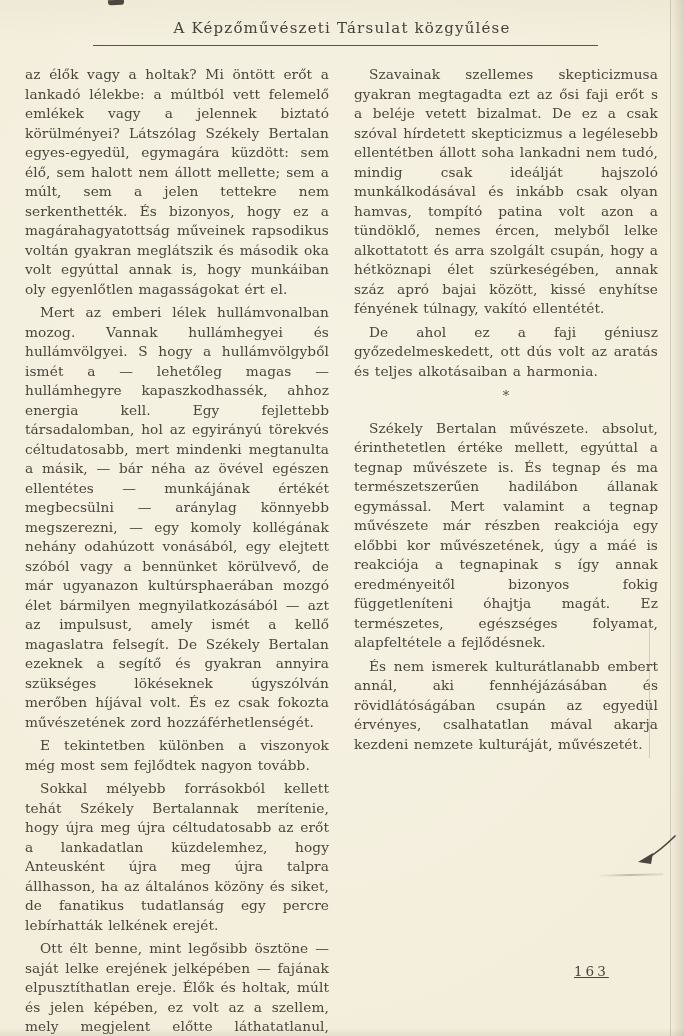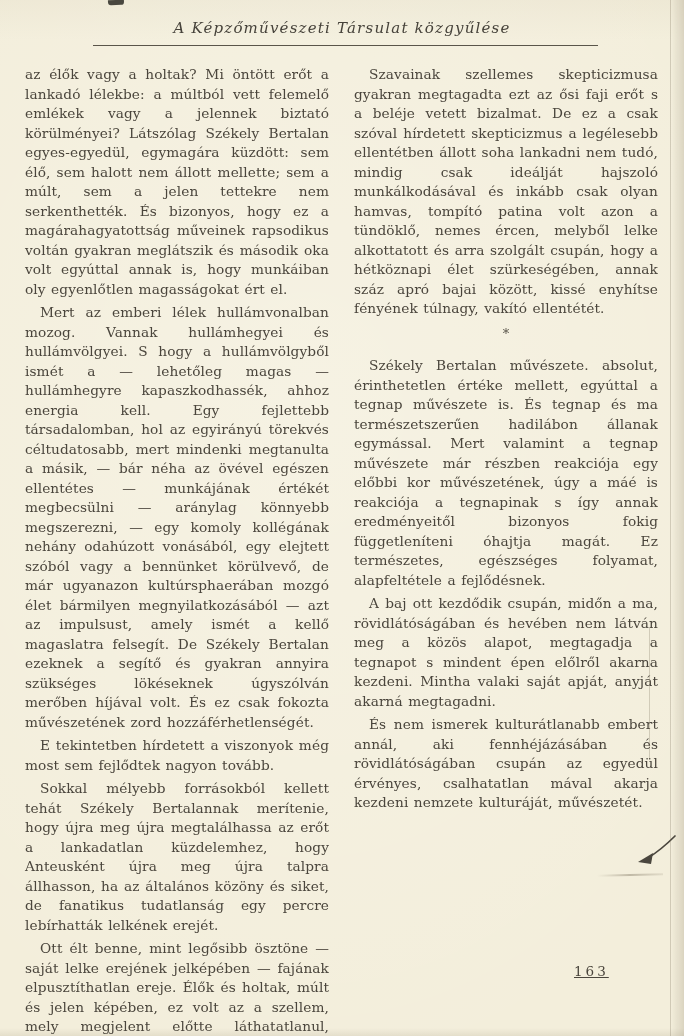--- a/index.html
+++ b/index.html
@@ -28,21 +28,20 @@
     background: linear-gradient(to bottom, rgba(0,0,0,0), rgba(120,108,84,0.12));
   }
   .speck-top {
     position: absolute; left: 108px; top: 0; width: 16px; height: 5px;
     background: #2c2a24; border-radius: 0 0 3px 3px; opacity: .85;
     transform: rotate(-2deg);
   }
   .running-header {
     position: absolute; top: 19px; left: 0; width: 100%;
     text-align: center;
-    font-style: italic;
     font-size: 15px;
     letter-spacing: 1.2px;
     color: #46423a;
   }
   .header-rule {
     position: absolute; top: 45px; left: 93px; width: 505px; height: 1px;
     background: #5a554a;
   }
   .columns {
     position: absolute; top: 61px; left: 21px;
@@ -86,29 +85,29 @@
 <div class="paper">
   <div class="speck-top"></div>
 
   <div class="running-header">A Képzőművészeti Társulat közgyűlése</div>
   <div class="header-rule"></div>
 
   <div class="columns">
     <div class="col">
         <p class="">az élők vagy a holtak? Mi öntött erőt a lankadó lélekbe: a múltból vett felemelő emlékek vagy a jelennek biztató körülményei? Látszólag Székely Bertalan egyes-egyedül, egymagára küzdött: sem élő, sem halott nem állott mellette; sem a múlt, sem a jelen tettekre nem serkenthették. És bizonyos, hogy ez a magárahagyatottság műveinek rapsodikus voltán gyakran meglátszik és második oka volt egyúttal annak is, hogy munkáiban oly egyenlőtlen magasságokat ért el.</p>
         <p class="indent">Mert az emberi lélek hullámvonalban mozog. Vannak hullámhegyei és hullámvölgyei. S hogy a hullámvölgyből ismét a — lehetőleg magas — hullámhegyre kapaszkodhassék, ahhoz energia kell. Egy fejlettebb társadalomban, hol az egyirányú törekvés céltudatosabb, mert mindenki megtanulta a másik, — bár néha az övével egészen ellentétes — munkájának értékét megbecsülni — aránylag könnyebb megszerezni, — egy komoly kollégának nehány odahúzott vonásából, egy elejtett szóból vagy a bennünket körülvevő, de már ugyanazon kultúrsphaerában mozgó élet bármilyen megnyilatkozásából — azt az impulsust, amely ismét a kellő magaslatra felsegít. De Székely Bertalan ezeknek a segítő és gyakran annyira szükséges lökéseknek úgyszólván merőben híjával volt. És ez csak fokozta művészetének zord hozzáférhetlenségét.</p>
-        <p class="indent">E tekintetben hírdetett a viszonyok még most sem fejlődtek nagyon tovább.</p>
-        <p class="indent">Sokkal mélyebb forrásokból kellett tehát Székely Bertalannak merítenie, hogy újra meg újra megtalálhassa az erőt a lankadatlan küzdelemhez, hogy Anteusként újra meg újra talpra állhasson, ha az általános közöny és siket, de fanatikus tudatlanság egy percre lebírhatták lelkének erejét.</p>
+        <p class="indent">E tekintetben különben a viszonyok még most sem fejlődtek nagyon tovább.</p>
+        <p class="indent">Sokkal mélyebb forrásokból kellett tehát Székely Bertalannak merítenie, hogy újra meg újra céltudatosabb az erőt a lankadatlan küzdelemhez, hogy Anteusként újra meg újra talpra állhasson, ha az általános közöny és siket, de fanatikus tudatlanság egy percre lebírhatták lelkének erejét.</p>
         <p class="indent">Ott élt benne, mint legősibb ösztöne — saját lelke erejének jelképében — fajának elpusztíthatlan ereje. Élők és holtak, múlt és jelen képében, ez volt az a szellem, mely megjelent előtte láthatatlanul, senkitől sem sejtve, az éjnek legtitkosabb óráiban, a legédesebb álom közepette, ez rázta fel őt, mint Hamletet édes atyja, ez árasztotta el, még akkor is, amikor legtragikusabb vizióit bocsátotta reája, elapadhatatlan bizalommal.</p>
       </div>
     <div class="col">
         <p class="indent">Szavainak szellemes skepticizmusa gyakran megtagadta ezt az ősi faji erőt s a beléje vetett bizalmat. De ez a csak szóval hírdetett skepticizmus a legélesebb ellentétben állott soha lankadni nem tudó, mindig csak ideálját hajszoló munkálkodásával és inkább csak olyan hamvas, tompító patina volt azon a tündöklő, nemes ércen, melyből lelke alkottatott és arra szolgált csupán, hogy a hétköznapi élet szürkeségében, annak száz apró bajai között, kissé enyhítse fényének túlnagy, vakító ellentétét.</p>
+        <p class="indent">De ahol ez a faji géniusz győzedelmeskedett, ott dús volt az aratás és teljes alkotásaiban a harmonia.</p>
         <div class="divider">*</div>
         <p class="indent">Székely Bertalan művészete. absolut, érinthetetlen értéke mellett, egyúttal a tegnap művészete is. És tegnap és ma természetszerűen hadilábon állanak egymással. Mert valamint a tegnap művészete már részben reakciója egy előbbi kor művészetének, úgy a máé is reakciója a tegnapinak s így annak eredményeitől bizonyos fokig függetleníteni óhajtja magát. Ez természetes, egészséges folyamat, alapfeltétele a fejlődésnek.</p>
-        <p class="indent">A baj ott kezdődik csupán, midőn a ma, rövidlátóságában és hevében nem látván meg a közös alapot, megtagadja a tegnapot s mindent épen előlről akarna kezdeni. Mintha valaki saját apját, anyját akarná megtagadni.</p>
         <p class="indent">És nem ismerek kulturátlanabb embert annál, aki fennhéjázásában és rövidlátóságában csupán az egyedül érvényes, csalhatatlan mával akarja kezdeni nemzete kulturáját, művészetét.</p>
       </div>
   </div>
 
   <div class="page-number">163</div>
 
   <svg class="margin-arrow" width="46" height="52" viewBox="0 0 46 52">
     <path d="M42 9 C 34 17, 26 24, 15 31" stroke="#4a463e" fill="none" stroke-width="1.7" stroke-linecap="round"></path>
     <path d="M20 26 L5 35 L18 37 Z" fill="#4a463e"></path>
   </svg>

